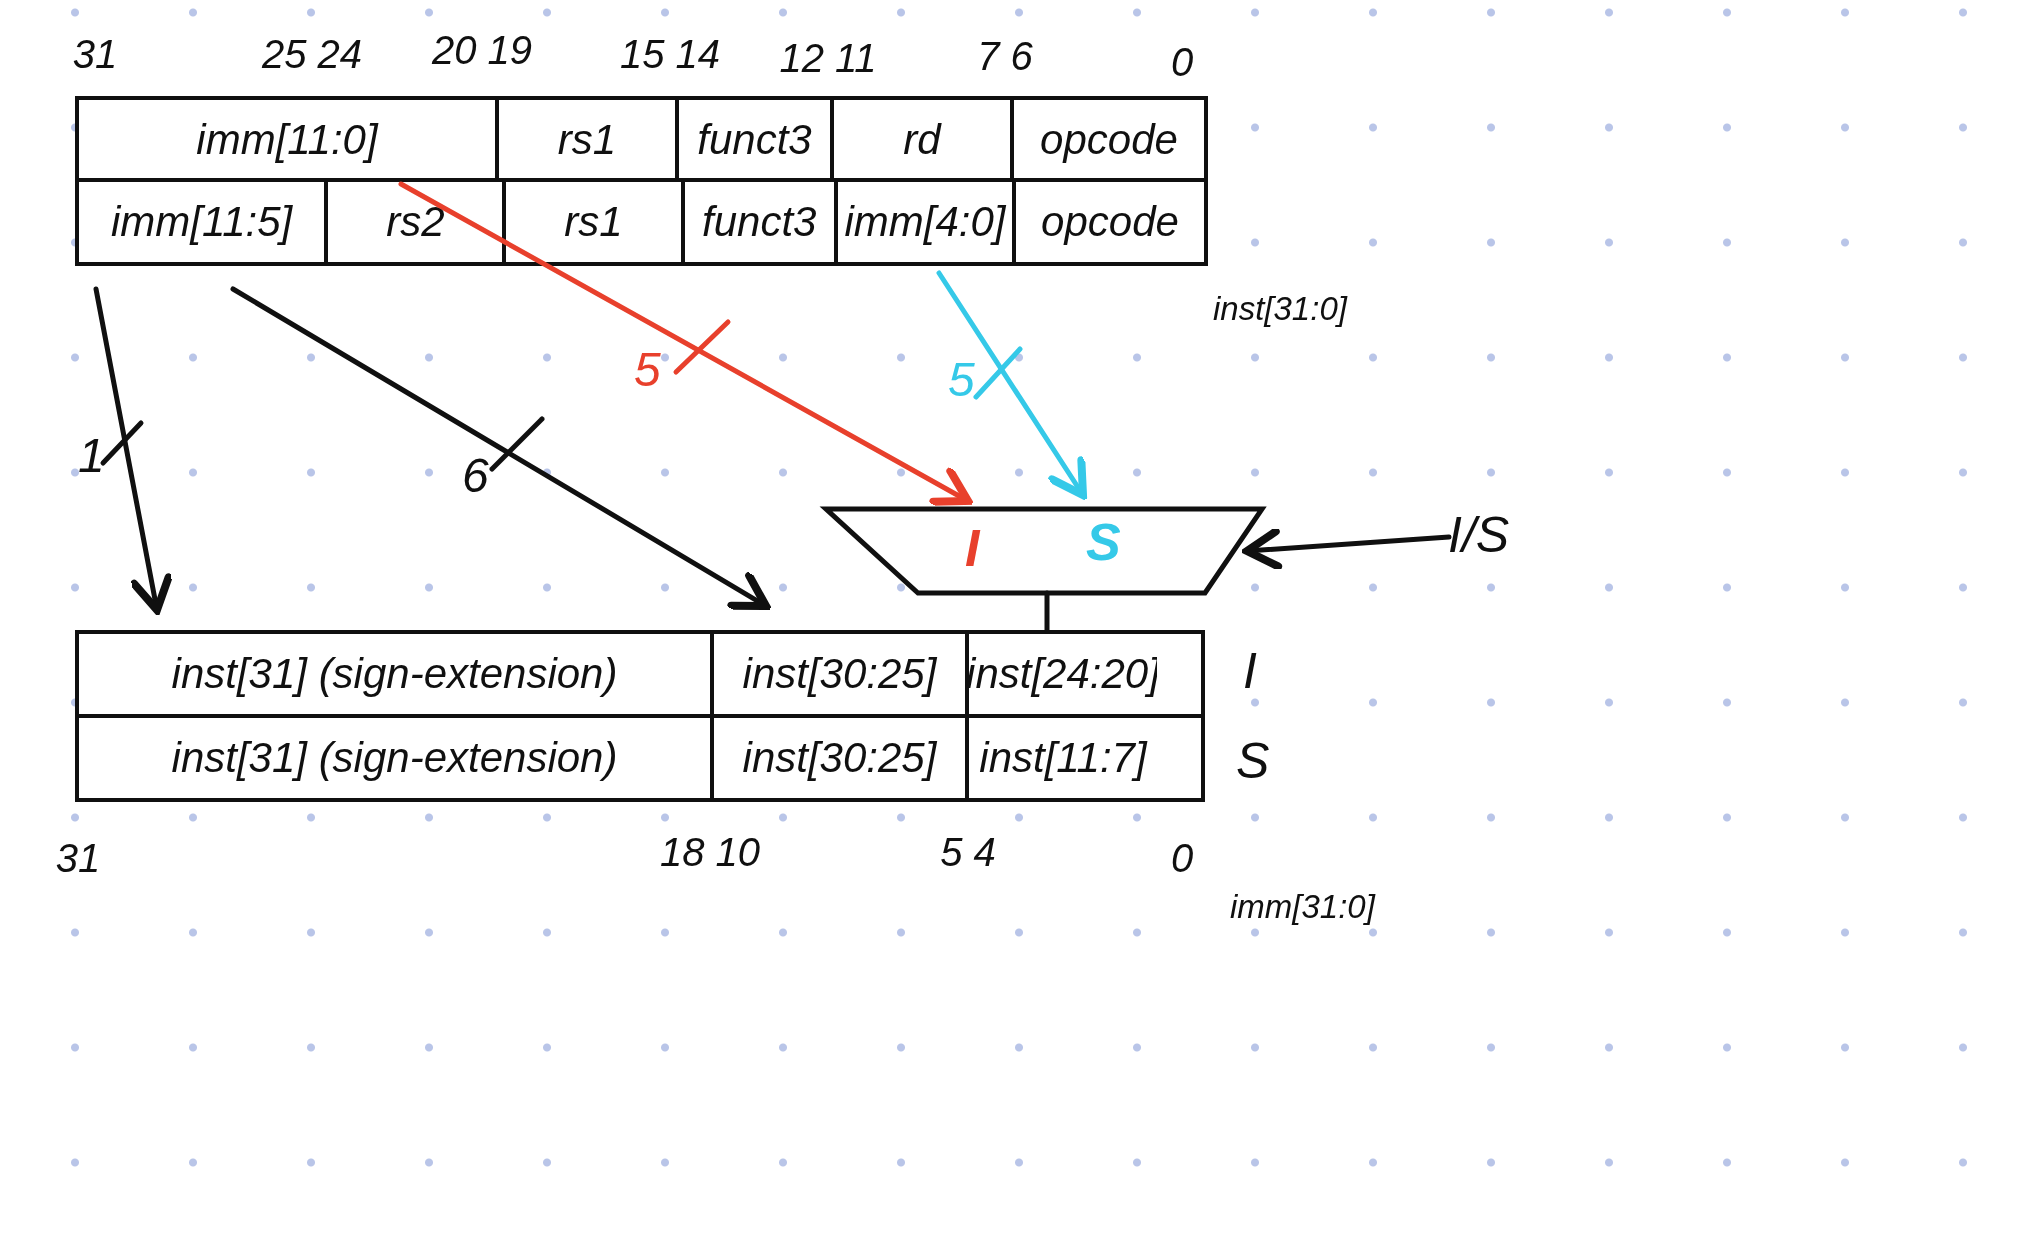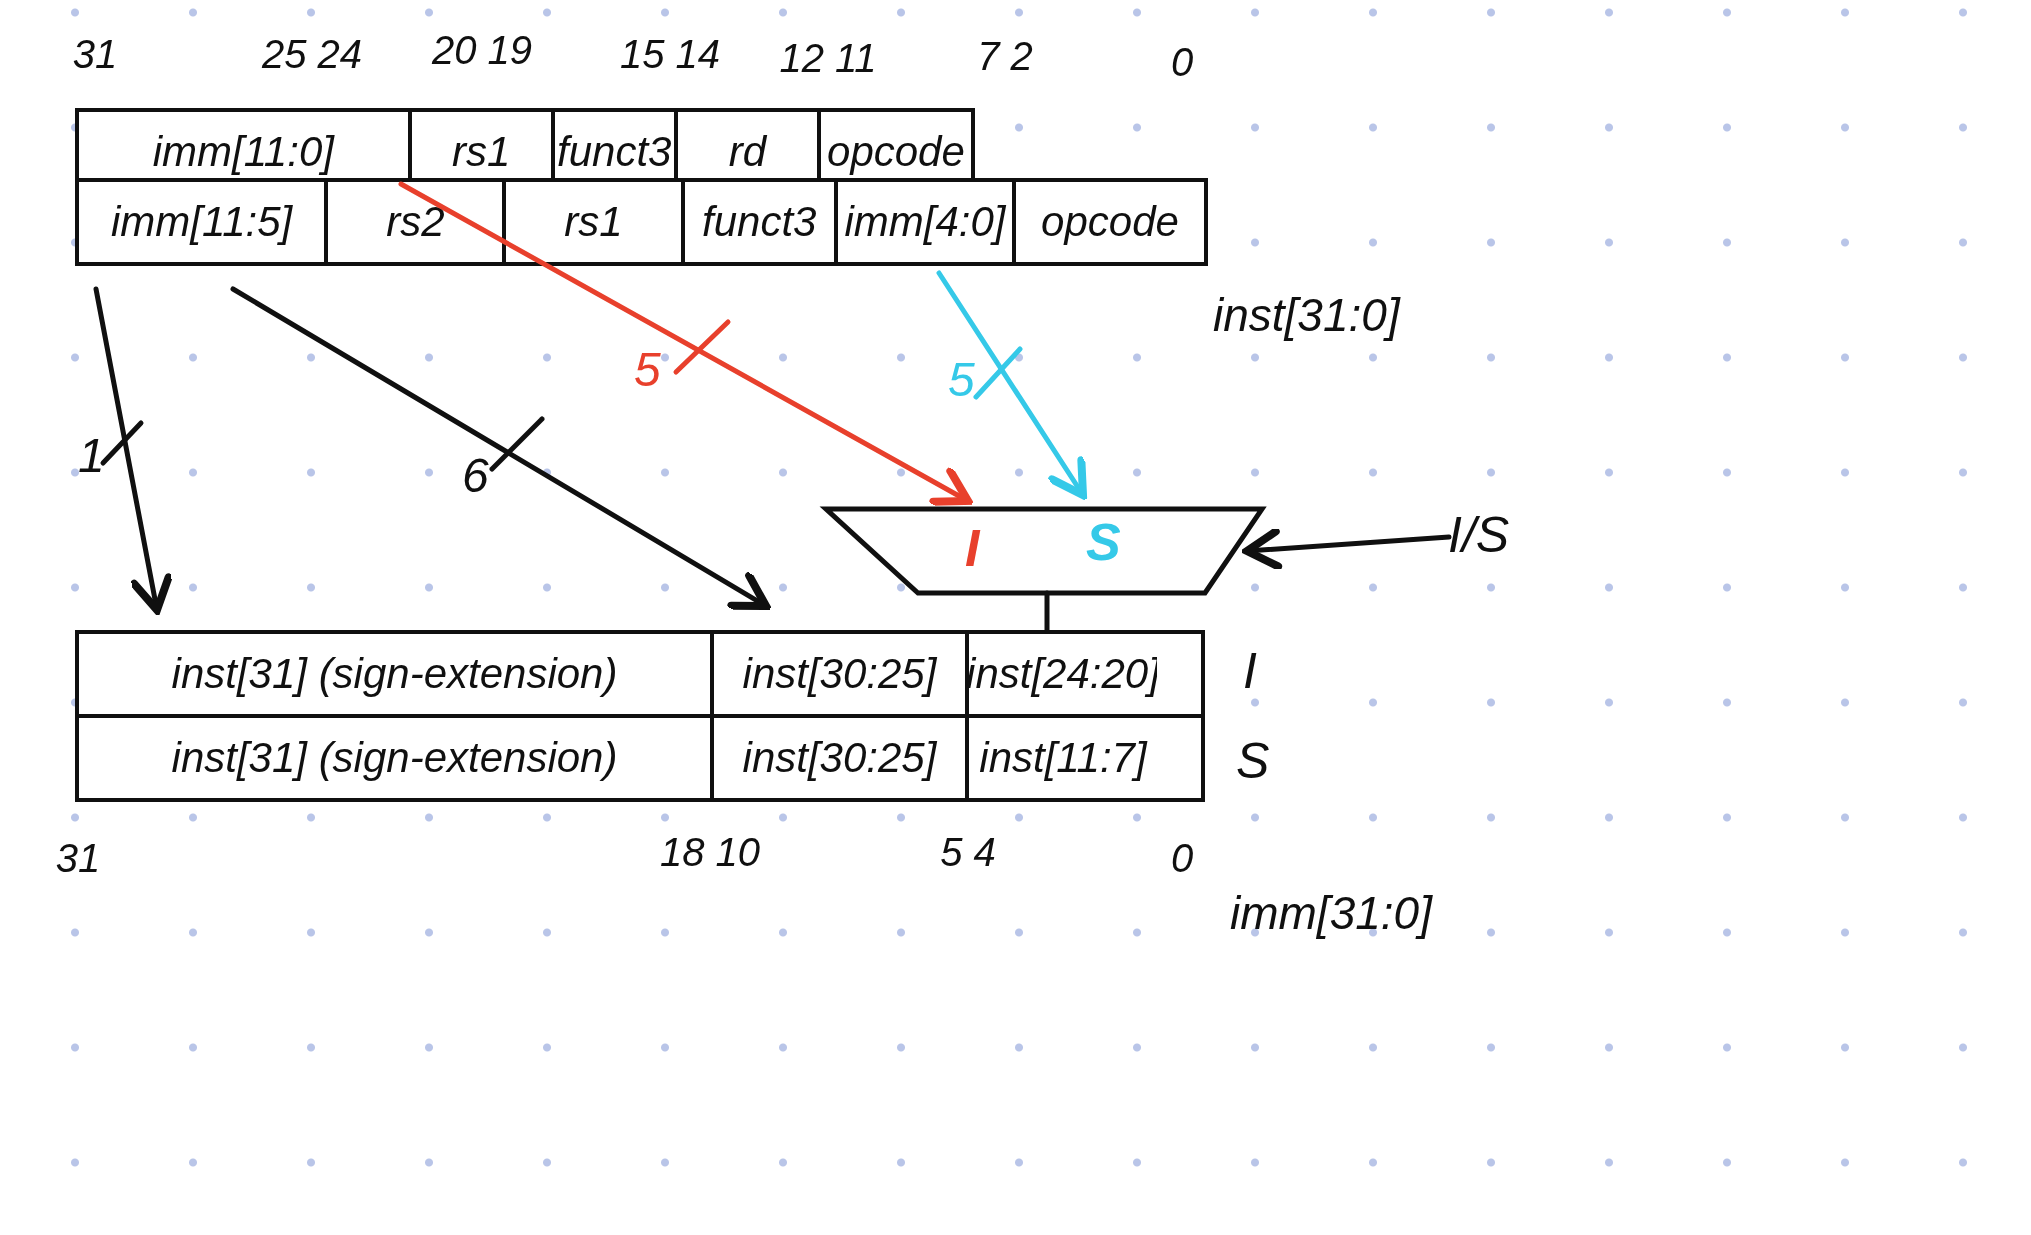--- a/index.html
+++ b/index.html
@@ -12,41 +12,41 @@
     background-size:118px 115px;background-position:16px -45px;
   }
   .row{position:absolute;display:flex;border:4px solid #101010;background:#ffffff;z-index:1}
   .cell{border-right:4px solid #101010;display:flex;align-items:center;justify-content:center;
         font-size:42px;white-space:nowrap;overflow:hidden}
   .cell:last-child{border-right:none}
   #arrow-layer{position:absolute;left:0;top:0;z-index:2;pointer-events:none}
   .lbl{position:absolute;white-space:nowrap;z-index:3;line-height:1}
   .ctr{transform:translateX(-50%)}
   .bit{font-size:40px}
-  .side{font-size:46px}
+  .side{font-size:33px}
   .wlbl{font-size:48px}
   .fmt{font-size:50px}
   .red{color:#e8402c}
   .cyan{color:#35c9e8}
   .muxletter{font-size:52px;font-weight:bold;z-index:3}
 </style>
 </head>
 <body>
 
 <div id="canvas">
 
   <div class="lbl bit ctr" style="left:95px;top:34px">31</div>
   <div class="lbl bit ctr" style="left:312px;top:34px">25 24</div>
   <div class="lbl bit ctr" style="left:482px;top:30px">20 19</div>
   <div class="lbl bit ctr" style="left:670px;top:34px">15 14</div>
   <div class="lbl bit ctr" style="left:828px;top:38px">12 11</div>
-  <div class="lbl bit ctr" style="left:1005px;top:36px">7 2</div>
+  <div class="lbl bit ctr" style="left:1005px;top:36px">7 6</div>
   <div class="lbl bit ctr" style="left:1182px;top:42px">0</div>
 
-  <div class="row" style="left:75px;top:108px;width:900px;height:88px">
+  <div class="row" style="left:75px;top:96px;width:1133px;height:88px">
     <div class="cell" style="width:420px">imm[11:0]</div>
     <div class="cell" style="width:180px">rs1</div>
     <div class="cell" style="width:155px">funct3</div>
     <div class="cell" style="width:180px">rd</div>
     <div class="cell" style="width:190px">opcode</div>
   </div>
 
   <div class="row" style="left:75px;top:178px;width:1133px;height:88px">
     <div class="cell" style="width:252px">imm[11:5]</div>
     <div class="cell" style="width:180px">rs2</div>

